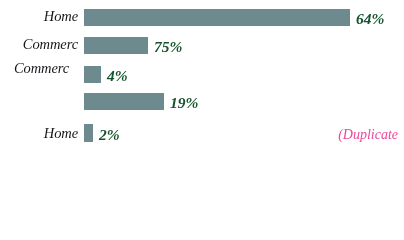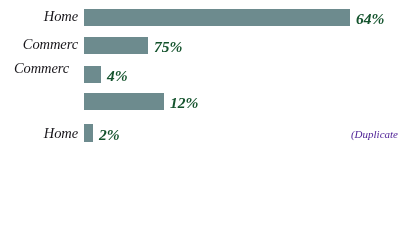--- a/index.html
+++ b/index.html
@@ -66,23 +66,23 @@
     line-height: 15.5px;
     color: #14532d;
     white-space: nowrap;
   }
   .note {
     position: absolute;
     right: 6px;
     bottom: 8px;
     text-align: right;
     font-style: italic;
-    font-size: 11px;
+    font-size: 14px;
     line-height: 15.5px;
-    color: #4c1d95;
+    color: #ec4899;
     white-space: nowrap;
   }
   .note .ln {
     display: block;
   }
 </style>
 </head>
 <body>
 
 <div id="chart-root">
@@ -107,21 +107,21 @@
     <div class="row" style="top:62px;height:26px;">
       <div class="cat-label lalign" style="top:-1px;margin-left:8px;">
         <span class="ln">Commerc</span>
       </div>
       <div class="bar" style="top:4px;width:17px;"></div>
       <div class="val-label" style="left:107px;top:6px;">4%</div>
     </div>
 
     <div class="row" style="top:92px;height:26px;">
       <div class="bar" style="top:1px;width:80px;"></div>
-      <div class="val-label" style="left:170px;top:3px;">12%</div>
+      <div class="val-label" style="left:170px;top:3px;">19%</div>
     </div>
 
     <div class="row" style="top:122px;height:22px;">
       <div class="cat-label ralign" style="top:4px;">
         <span class="ln">Home</span>
       </div>
       <div class="bar" style="top:2px;width:9px;height:18px;"></div>
       <div class="val-label" style="left:99px;top:5px;">2%</div>
     </div>
 

